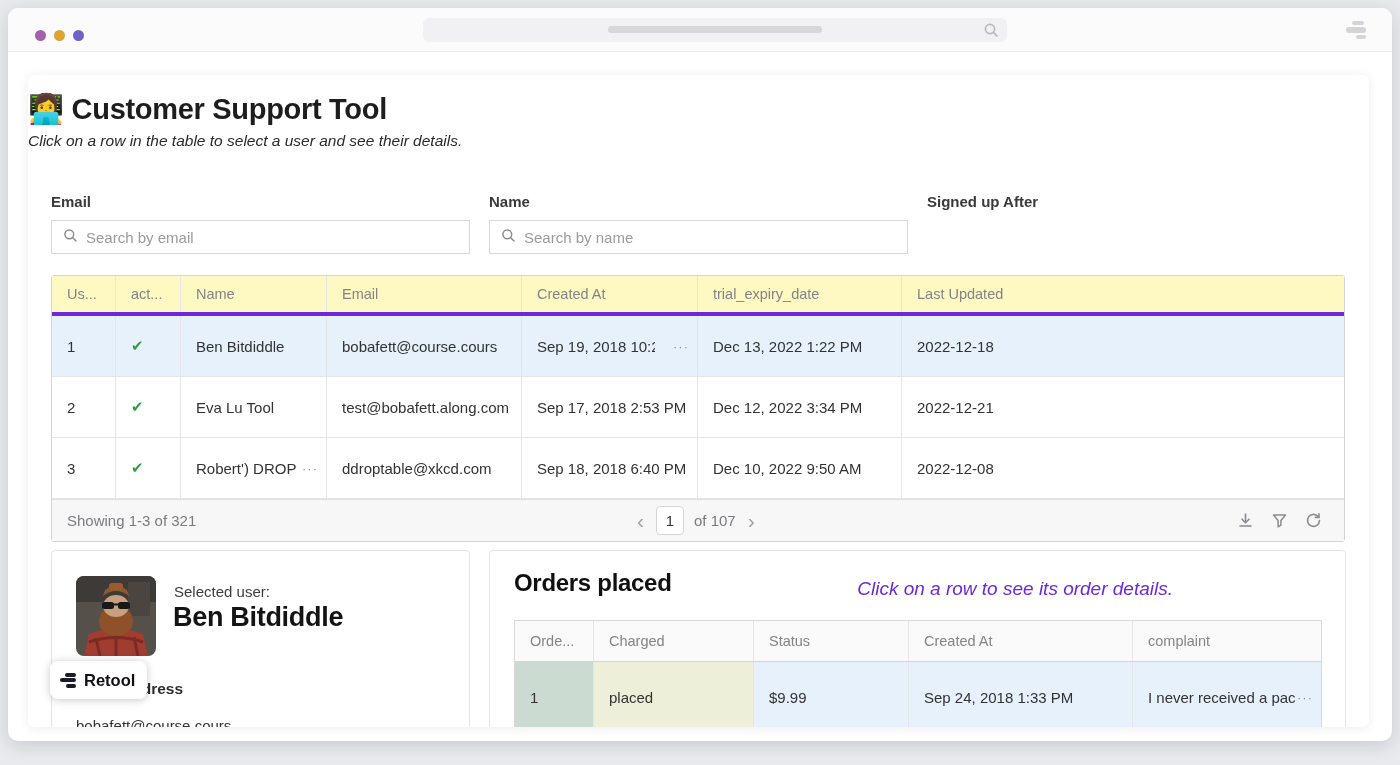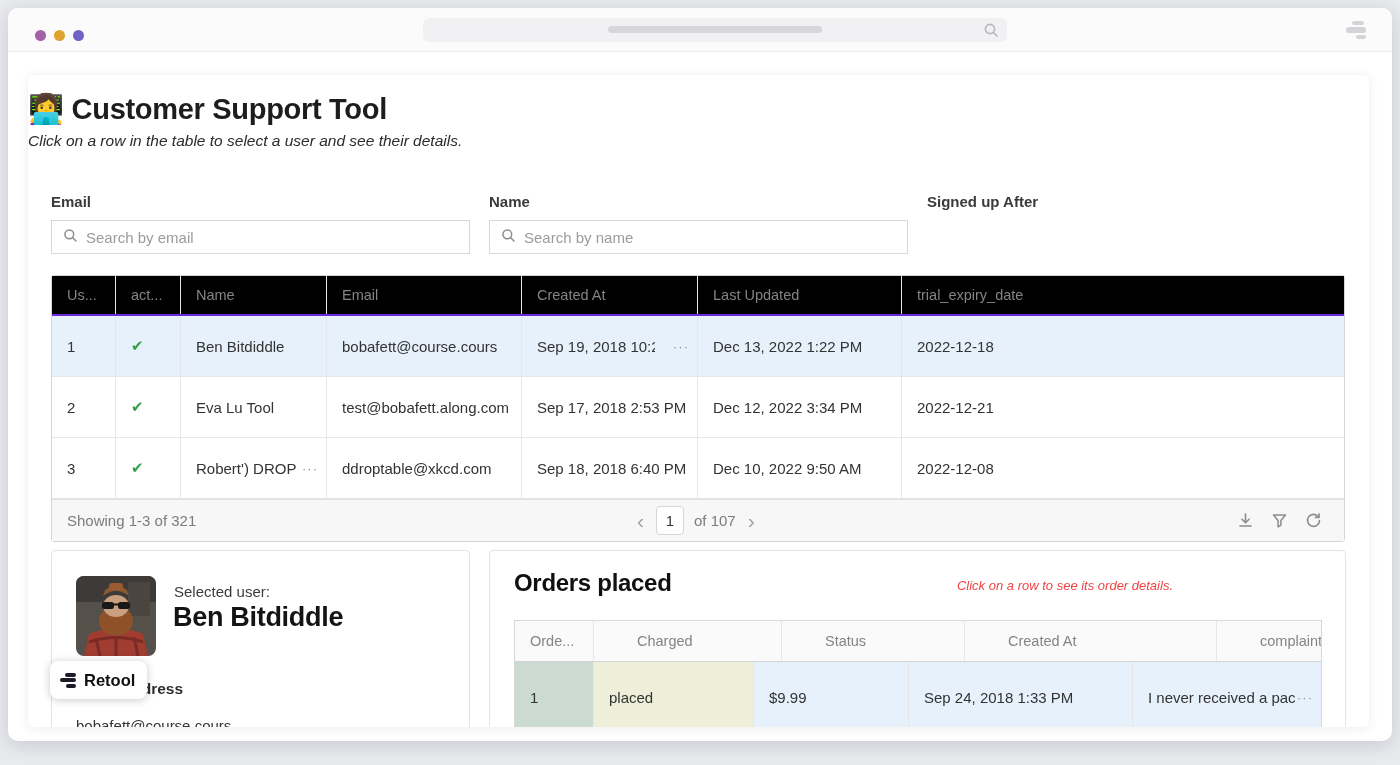--- a/index.html
+++ b/index.html
@@ -41,21 +41,21 @@
                background:#fff; display:flex; align-items:center; padding:0 11px; gap:8px; }
   .input-box input { border:none; outline:none; flex:1; font-size:15px; color:#333;
                      font-family:"Liberation Sans",sans-serif; background:transparent; }
   .input-box input::placeholder { color:#9b9b9f; }
   .icon-right { margin-left:auto; display:flex; align-items:center; }
 
   
   .users-table { position:absolute; left:23px; top:200px; width:1294px;
                  border:1px solid #d4d4d6; border-radius:3px; background:#fff; }
   .trow { display:grid; grid-template-columns:64px 65px 146px 195px 176px 204px 1fr; }
-  .thead { height:40px; background:#000000; border-bottom:2px solid #6d28d9; }
+  .thead { height:40px; background:#fef9c3; border-bottom:4px solid #6d28d9; }
   .thead .cell { color:#848488; font-weight:500; font-size:14.5px; }
   .cell { position:relative; padding-left:15px; display:flex; align-items:center;
           font-size:15px; color:#333; border-right:1px solid #e6e6e8; overflow:hidden;
           white-space:nowrap; }
   .cell:last-child { border-right:none; }
   .body-row { height:61px; border-bottom:1px solid #e6e6e8; }
   .body-row:last-of-type { border-bottom:none; }
   .body-row.selected { background:#e7f1fb; }
   .check { color:#2f9e44; font-size:15px; }
   .clip-text { display:block; max-width:118px; overflow:hidden; white-space:nowrap; }
@@ -93,26 +93,26 @@
   .retool-logo .bar { position:absolute; background:#1c1c28; border-radius:2px; height:4px; }
   .retool-logo .r1 { left:5px; top:0; width:11px; }
   .retool-logo .r2 { left:0; top:5.5px; width:16px; }
   .retool-logo .r3 { left:6px; top:11px; width:10px; }
   .retool-text { font-size:16.5px; font-weight:700; color:#0f0f14; }
 
   .orders-card { position:absolute; left:461px; top:475px; width:857px; height:300px;
                  border:1px solid #e4e4e6; border-radius:4px; background:#fff; }
   .orders-title { position:absolute; left:24px; top:18px; font-size:24px; font-weight:700;
                   color:#101010; letter-spacing:-.3px; }
-  .orders-note { position:absolute; right:172px; top:27px; font-size:13px; font-style:italic;
-                 color:#ef4444; }
+  .orders-note { position:absolute; right:172px; top:27px; font-size:19px; font-style:italic;
+                 color:#6d28d9; }
   .orders-table { position:absolute; left:24px; top:69px; width:808px;
                   border:1px solid #d8d8da; background:#fff; }
   .orow { display:grid; grid-template-columns:79px 160px 155px 224px 1fr; }
-  .ohead { height:41px; background:#fafafa; border-bottom:1px solid #d4d4d6;gap:28px; }
+  .ohead { height:41px; background:#fafafa; border-bottom:1px solid #d4d4d6; }
   .ohead .cell { color:#848488; font-weight:500; font-size:14.5px; }
   .obody { height:70px; }
   .c-id { background:#ccdbd2; }
   .c-status { background:#edefd8; }
   .c-sel { background:#e7f1fb; }
 </style>
 </head>
 <body>
 
 <div class="window">
@@ -176,22 +176,22 @@
       <div class="filter-label">Signed up After</div>
     </div>
 
     <div class="users-table">
       <div class="trow thead">
         <div class="cell">Us...</div>
         <div class="cell">act...</div>
         <div class="cell">Name</div>
         <div class="cell">Email</div>
         <div class="cell">Created At</div>
+        <div class="cell">trial_expiry_date</div>
         <div class="cell">Last Updated</div>
-        <div class="cell">trial_expiry_date</div>
       </div>
 
       <div class="trow body-row selected">
         <div class="cell">1</div>
         <div class="cell check">✔</div>
         <div class="cell">Ben Bitdiddle</div>
         <div class="cell">bobafett@course.cours</div>
         <div class="cell">
           <span class="clip-text">Sep 19, 2018 10:26</span>
           <span class="overflow-dots">···</span>

